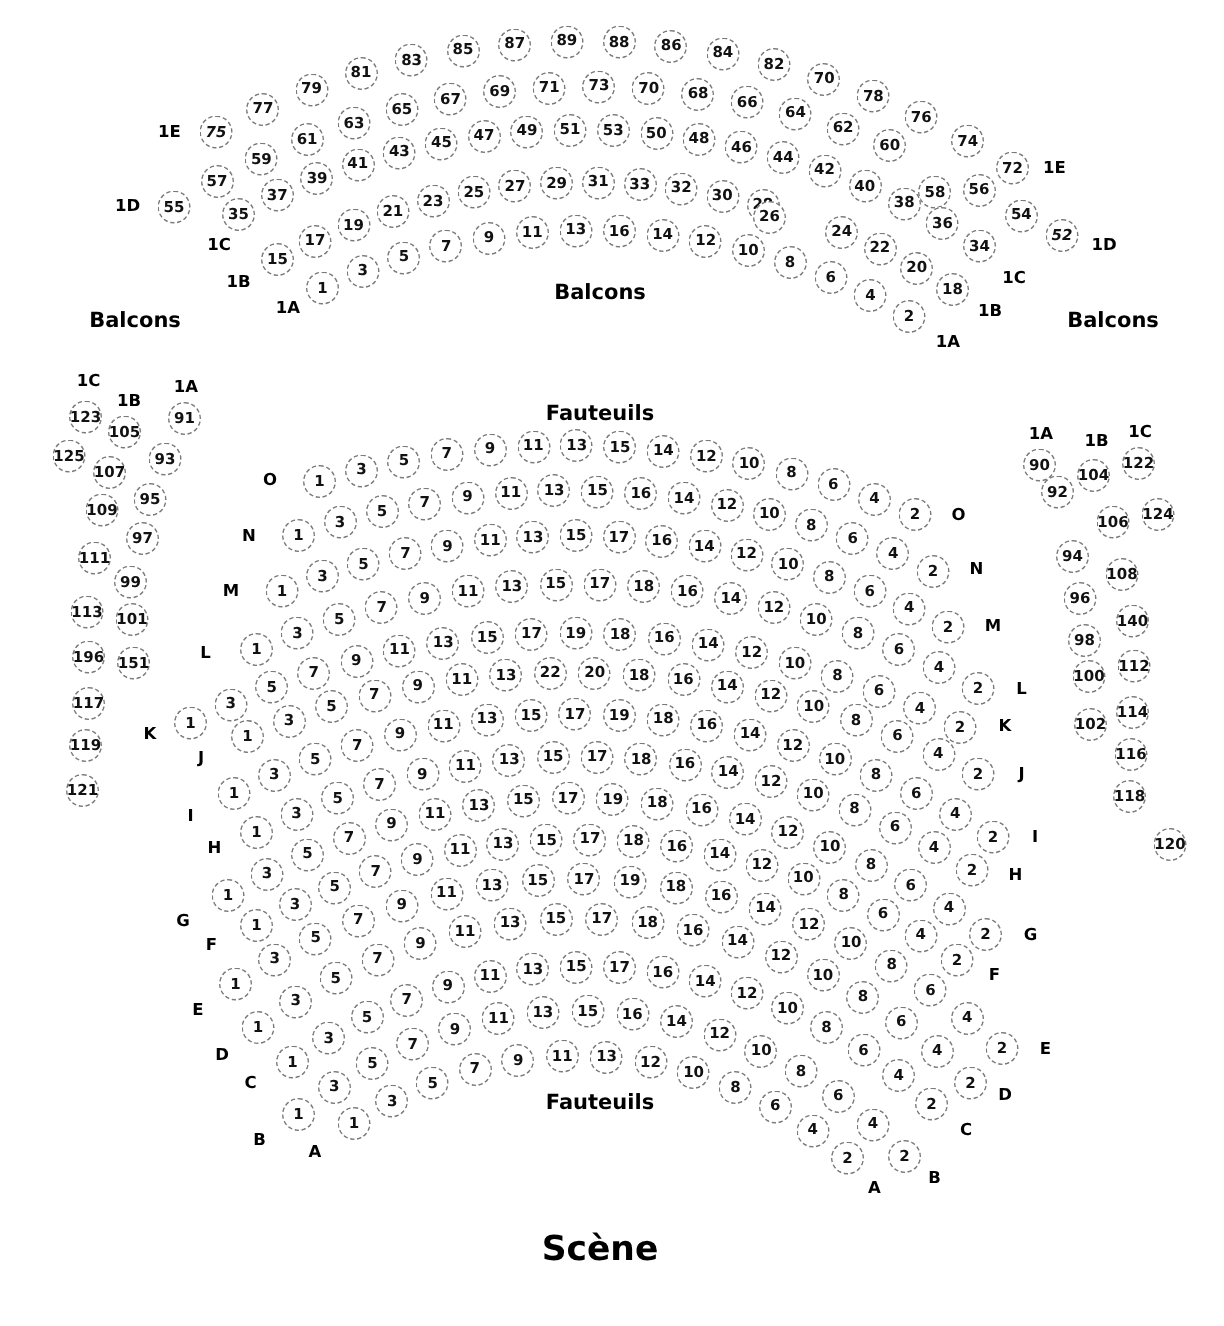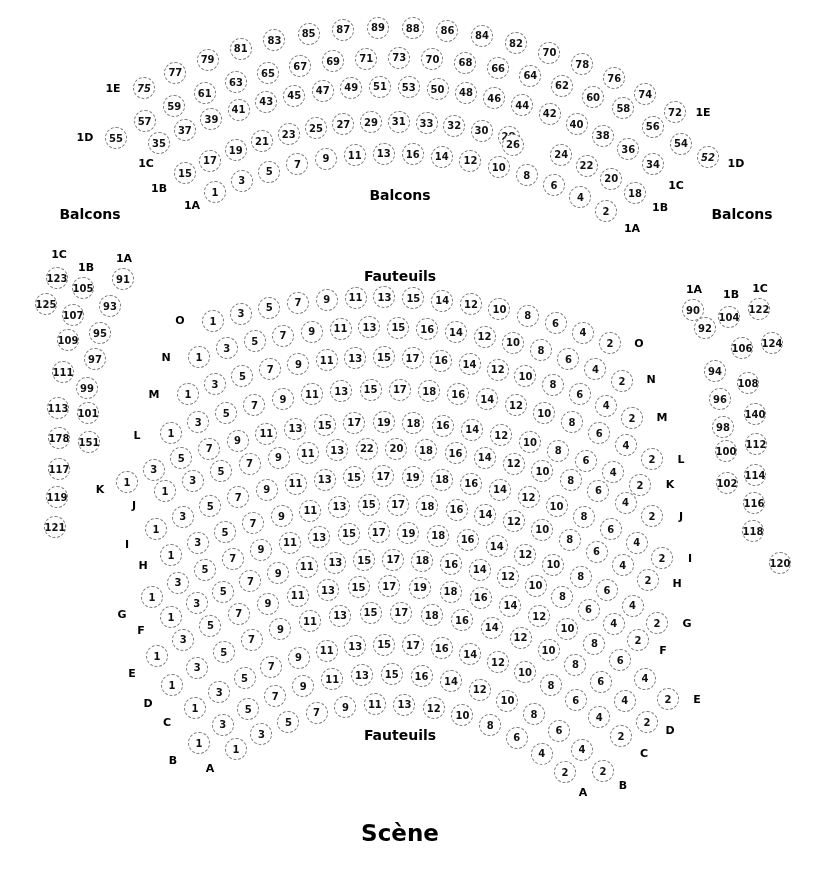--- a/index.html
+++ b/index.html
@@ -54,21 +54,21 @@
     <div class="seat" style="left: 300.328px; top: 66.2689px;">67</div>
     <div class="seat" style="left: 333.124px; top: 61.3607px;">69</div>
     <div class="seat" style="left: 366.165px; top: 58.5464px;">71</div>
     <div class="seat" style="left: 399.318px; top: 57.8373px;">73</div>
     <div class="seat" style="left: 432.449px; top: 59.2364px;">70</div>
     <div class="seat" style="left: 465.425px; top: 62.7381px;">68</div>
     <div class="seat" style="left: 498.111px; top: 68.328px;">66</div>
     <div class="seat" style="left: 530.376px; top: 75.9838px;">64</div>
     <div class="seat" style="left: 562.089px; top: 85.6743px;">62</div>
     <div class="seat" style="left: 593.122px; top: 97.3605px;">60</div>
-    <div class="seat" style="left: 623.35px; top: 108px;">58</div>
+    <div class="seat" style="left: 623.35px; top: 128px;">58</div>
     <div class="seat" style="left: 652.651px; top: 126.523px;">56</div>
     <div class="seat" style="left: 680.906px; top: 143.881px;">54</div>
     <div class="seat" style="left: 708px; top: 157px; font-style: italic;">52</div>
     <div class="row-label" style="left: 85px; top: 137px;">1D</div>
     <div class="row-label" style="left: 736px; top: 163px;">1D</div>
     <div class="seat" style="left: 159px; top: 143px;">35</div>
     <div class="seat" style="left: 184.857px; top: 130.38px;">37</div>
     <div class="seat" style="left: 211.407px; top: 119.292px;">39</div>
     <div class="seat" style="left: 238.56px; top: 109.772px;">41</div>
     <div class="seat" style="left: 266.221px; top: 101.854px;">43</div>
@@ -417,21 +417,21 @@
     <div class="row-label" style="left: 583px; top: 792px;">A</div>
     <div class="row-label" style="left: 59px; top: 254px;">1C</div>
     <div class="seat" style="left: 57px; top: 278px;">123</div>
     <div class="seat" style="left: 46px; top: 304px;">125</div>
     <div class="row-label" style="left: 86px; top: 267px;">1B</div>
     <div class="seat" style="left: 83px; top: 288px;">105</div>
     <div class="seat" style="left: 73px; top: 315px;">107</div>
     <div class="seat" style="left: 68px; top: 340px;">109</div>
     <div class="seat" style="left: 63px; top: 372px;">111</div>
     <div class="seat" style="left: 58px; top: 408px;">113</div>
-    <div class="seat" style="left: 59px; top: 438px;">178</div>
+    <div class="seat" style="left: 59px; top: 438px;">196</div>
     <div class="seat" style="left: 59px; top: 469px;">117</div>
     <div class="seat" style="left: 57px; top: 497px;">119</div>
     <div class="seat" style="left: 55px; top: 527px;">121</div>
     <div class="row-label" style="left: 124px; top: 258px;">1A</div>
     <div class="seat" style="left: 123px; top: 279px;">91</div>
     <div class="seat" style="left: 110px; top: 306px;">93</div>
     <div class="seat" style="left: 100px; top: 333px;">95</div>
     <div class="seat" style="left: 95px; top: 359px;">97</div>
     <div class="seat" style="left: 87px; top: 388px;">99</div>
     <div class="seat" style="left: 88px; top: 413px;">101</div>

